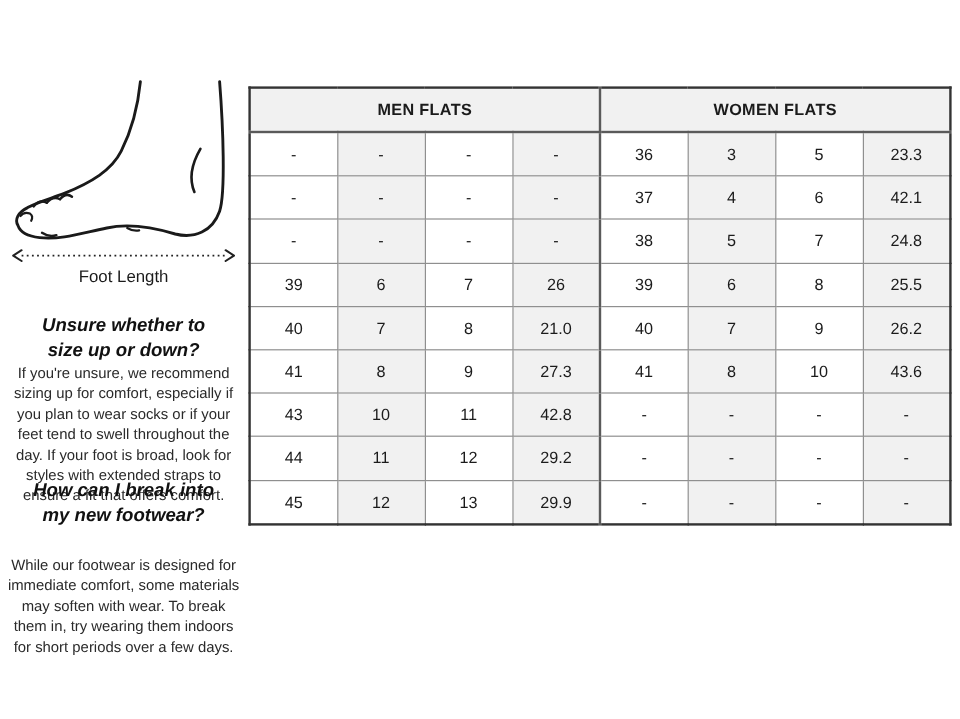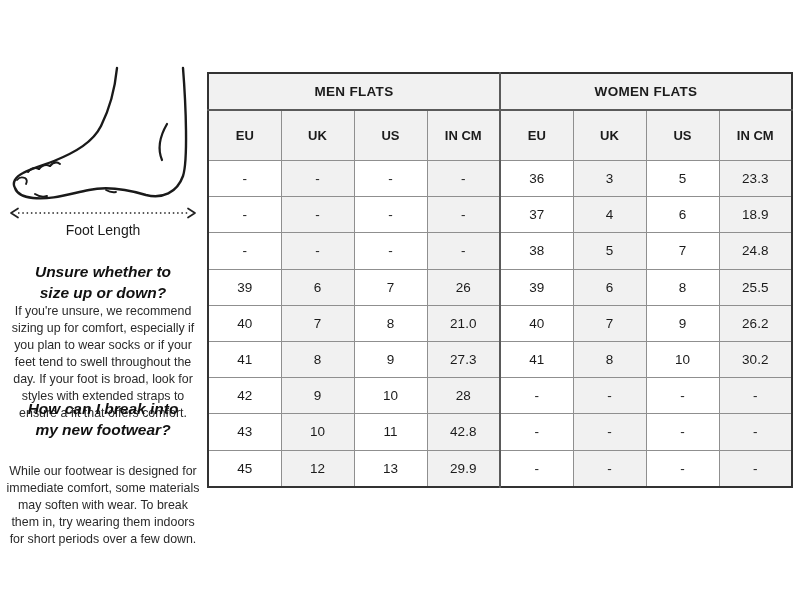--- a/index.html
+++ b/index.html
@@ -105,71 +105,61 @@
 day. If your foot is broad, look for
 styles with extended straps to
 ensure a fit that offers comfort.</div>
 
     <div class="info-heading heading-2">How can I break into
 my new footwear?</div>
     <div class="info-body body-2">While our footwear is designed for
 immediate comfort, some materials
 may soften with wear. To break
 them in, try wearing them indoors
-for short periods over a few down.</div>
+for short periods over a few days.</div>
   </div>
 
   <div class="table-wrap">
     <table class="size-table">
       <colgroup>
         <col>
           <col>
           <col>
           <col>
           <col>
           <col>
           <col>
           <col>
       </colgroup>
       <thead>
         <tr class="group-row">
           <th colspan="4" class="men-last">MEN FLATS</th>
           <th colspan="4">WOMEN FLATS</th>
         </tr>
-        <tr class="cols-row">
-          <th>EU</th>
-          <th>UK</th>
-          <th>US</th>
-          <th class="men-last">IN CM</th>
-          <th>EU</th>
-          <th>UK</th>
-          <th>US</th>
-          <th>IN CM</th>
-        </tr>
       </thead>
       <tbody>
           <tr>
             <td>-</td>
             <td class="shade">-</td>
             <td>-</td>
             <td class="shade men-last">-</td>
             <td>36</td>
             <td class="shade">3</td>
             <td>5</td>
             <td class="shade">23.3</td>
           </tr>
           <tr>
             <td>-</td>
             <td class="shade">-</td>
             <td>-</td>
             <td class="shade men-last">-</td>
             <td>37</td>
             <td class="shade">4</td>
             <td>6</td>
-            <td class="shade">18.9</td>
+            <td class="shade">42.1</td>
           </tr>
           <tr>
             <td>-</td>
             <td class="shade">-</td>
             <td>-</td>
             <td class="shade men-last">-</td>
             <td>38</td>
             <td class="shade">5</td>
             <td>7</td>
             <td class="shade">24.8</td>
@@ -195,43 +185,43 @@
             <td class="shade">26.2</td>
           </tr>
           <tr>
             <td>41</td>
             <td class="shade">8</td>
             <td>9</td>
             <td class="shade men-last">27.3</td>
             <td>41</td>
             <td class="shade">8</td>
             <td>10</td>
-            <td class="shade">30.2</td>
-          </tr>
-          <tr>
-            <td>42</td>
-            <td class="shade">9</td>
-            <td>10</td>
-            <td class="shade men-last">28</td>
-            <td>-</td>
-            <td class="shade">-</td>
-            <td>-</td>
-            <td class="shade">-</td>
+            <td class="shade">43.6</td>
           </tr>
           <tr>
             <td>43</td>
             <td class="shade">10</td>
             <td>11</td>
             <td class="shade men-last">42.8</td>
             <td>-</td>
             <td class="shade">-</td>
             <td>-</td>
             <td class="shade">-</td>
           </tr>
           <tr>
+            <td>44</td>
+            <td class="shade">11</td>
+            <td>12</td>
+            <td class="shade men-last">29.2</td>
+            <td>-</td>
+            <td class="shade">-</td>
+            <td>-</td>
+            <td class="shade">-</td>
+          </tr>
+          <tr>
             <td>45</td>
             <td class="shade">12</td>
             <td>13</td>
             <td class="shade men-last">29.9</td>
             <td>-</td>
             <td class="shade">-</td>
             <td>-</td>
             <td class="shade">-</td>
           </tr>
         </tbody>

